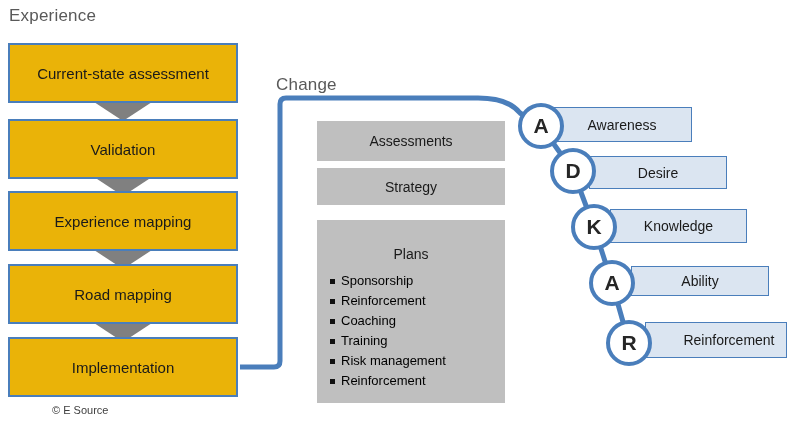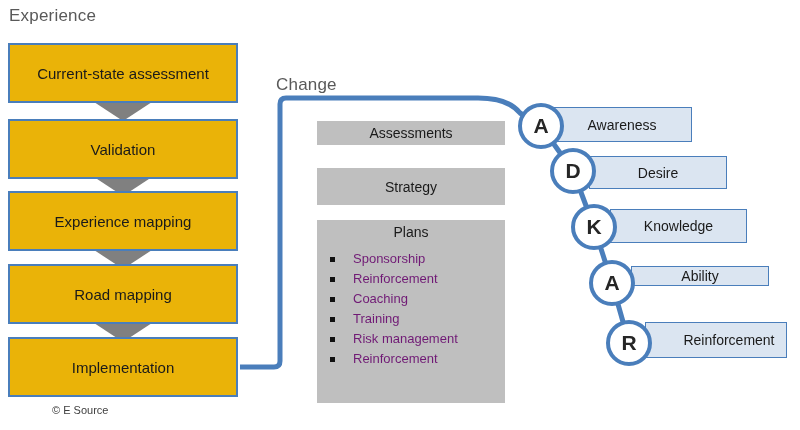--- a/index.html
+++ b/index.html
@@ -60,36 +60,36 @@
 
   
   .gray-box {
     position: absolute;
     left: 317px;
     width: 188px;
     background: #bfbfbf;
     color: #1a1a1a;
     z-index: 2;
   }
-  #box-assessments { top: 121px; height: 24px; display: flex; align-items: center; justify-content: center; font-size: 14px; }
+  #box-assessments { top: 121px; height: 40px; display: flex; align-items: center; justify-content: center; font-size: 14px; }
   #box-strategy    { top: 168px; height: 37px; display: flex; align-items: center; justify-content: center; font-size: 14px; }
   #box-plans       { top: 220px; height: 183px; }
   .plans-title {
-    padding-top: 4px;
+    padding-top: 26px;
     text-align: center;
     font-size: 14px;
     color: #1a1a1a;
   }
   .plans-list { margin-top: 9px; }
   .plan-item {
     position: relative;
-    padding-left: 36px;
+    padding-left: 24px;
     font-size: 13px;
     line-height: 20px;
-    color: #701a75;
+    color: #000000;
   }
   .plan-item::before {
     content: "";
     position: absolute;
     left: 13px;
     top: 8px;
     width: 5px;
     height: 5px;
     background: #111111;
   }
@@ -110,21 +110,21 @@
     display: flex;
     align-items: center;
     justify-content: center;
     font-size: 14px;
     color: #1a1a1a;
     z-index: 2;
   }
   #adkar-box-0 { left: 552px; top: 107px; width: 140px; height: 35px; }
   #adkar-box-1 { left: 589px; top: 156px; width: 138px; height: 33px; }
   #adkar-box-2 { left: 610px; top: 209px; width: 137px; height: 34px; }
-  #adkar-box-3 { left: 631px; top: 266px; width: 138px; height: 20px; }
+  #adkar-box-3 { left: 631px; top: 266px; width: 138px; height: 30px; }
   #adkar-box-4 { left: 645px; top: 322px; width: 142px; height: 36px; padding-left: 26px; }
 
   .adkar-circle {
     position: absolute;
     width: 46px;
     height: 46px;
     background: #ffffff;
     border: 4px solid #4a7ebb;
     border-radius: 50%;
     display: flex;

